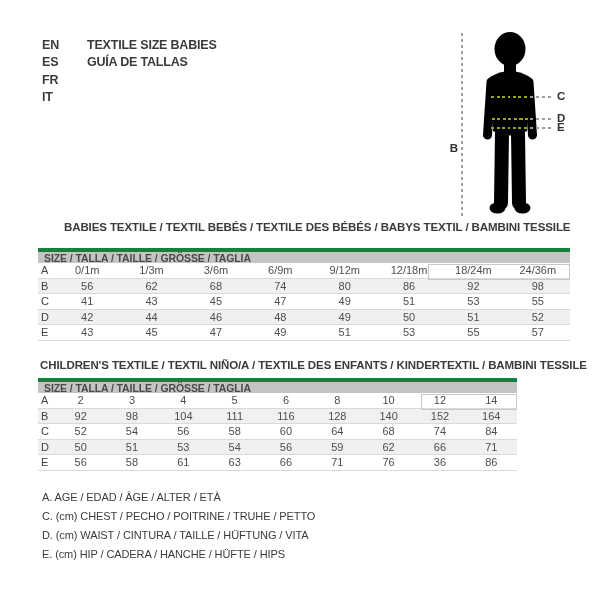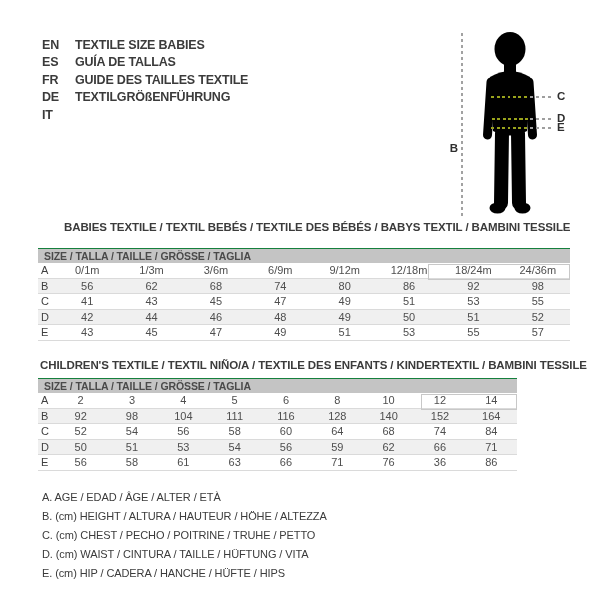--- a/index.html
+++ b/index.html
@@ -1,41 +1,41 @@
 <!DOCTYPE html>
 <html><head>
 <meta charset="utf-8">
 <style>
   html,body{margin:0;padding:0;}
   body{width:600px;height:600px;background:#ffffff;position:relative;overflow:hidden;
        font-family:"Liberation Sans","DejaVu Sans",sans-serif;color:#3a3a3a;}
   
   #langs{position:absolute;left:42px;top:36px;}
   .lang-row{display:flex;height:17.5px;align-items:center;font-size:12.5px;
-            font-weight:700;letter-spacing:-0.2px;color:#3b3b3b;}
+            font-weight:700;letter-spacing:-0.2px;color:#3b3b3b;gap:12px;}
   .lang-code{width:33px;}
   
   #figure{position:absolute;left:440px;top:20px;width:160px;height:205px;}
   #height-line{position:absolute;left:21px;top:13px;width:2px;height:184px;
     background:repeating-linear-gradient(180deg,#a2a2a2 0 3px,transparent 3px 6px);}
   .dash-h{position:absolute;height:2px;}
   .olive{background:repeating-linear-gradient(90deg,#99a31c 0 3px,transparent 3px 5.5px);}
   .grayd{background:repeating-linear-gradient(90deg,#9e9e9e 0 3px,transparent 3px 6px);}
   .fig-label{position:absolute;font-size:11.5px;font-weight:700;color:#2f2f2f;line-height:13px;}
   #sil{position:absolute;left:42px;top:11px;}
   
   .sec-title{position:absolute;left:40px;font-size:11.5px;font-weight:700;
              letter-spacing:-0.1px;color:#3b3b3b;white-space:nowrap;}
   #babies-title{top:221px;margin-left:24px;}
   #children-title{top:359px;}
   
   .size-table{position:absolute;left:38px;}
   #babies-table{top:248px;width:532px;}
   #children-table{top:378px;width:479px;}
-  .table-header{height:15px;background:#c4c4c4;border-top:1px solid #15803d;
+  .table-header{height:15px;background:#c4c4c4;border-top:4px solid #15803d;
     font-size:10.5px;font-weight:700;color:#4a4a4a;display:flex;align-items:center;
     padding-left:6px;box-sizing:border-box;letter-spacing:-0.1px;}
   .table-header span{transform:translateY(-0.5px);}
   .t-row{display:flex;height:14.5px;align-items:center;border-bottom:1px solid #dadada;
          font-size:11px;color:#4e4e4e;}
   .t-row.stripe{background:#f0f0f0;}
   .t-label{width:14px;padding-left:3px;color:#3f3f3f;}
   .t-cell{flex:1;text-align:center;}
   .row-box{position:absolute;top:16px;height:14px;border:1px solid #c8c8c8;
            background:transparent;pointer-events:none;}
@@ -52,25 +52,20 @@
     <div class="lang-row">
       <span class="lang-code">EN</span>
       <span>TEXTILE SIZE BABIES</span>
     </div>
     <div class="lang-row">
       <span class="lang-code">ES</span>
       <span>GUÍA DE TALLAS</span>
     </div>
     <div class="lang-row">
       <span class="lang-code">FR</span>
-      <span>GUIDE DES TAILLES TEXTILE</span>
-    </div>
-    <div class="lang-row">
-      <span class="lang-code">DE</span>
-      <span>TEXTILGRÖßENFÜHRUNG</span>
     </div>
     <div class="lang-row">
       <span class="lang-code">IT</span>
     </div>
   </div>
 
 <div id="figure">
   <div id="height-line"></div>
   <div class="fig-label" style="left:6px;top:122px;width:12px;text-align:right;">B</div>
 
@@ -233,17 +228,16 @@
         <span class="t-cell">76</span>
         <span class="t-cell">36</span>
         <span class="t-cell">86</span>
       </div>
     </div>
   <div id="children-box" class="row-box"></div>
 </div>
 
 <div id="legend">
     <div>A. AGE / EDAD / ÂGE / ALTER / ETÀ</div>
-    <div>B. (cm) HEIGHT / ALTURA / HAUTEUR / HÖHE / ALTEZZA</div>
     <div>C. (cm) CHEST / PECHO / POITRINE / TRUHE / PETTO</div>
     <div>D. (cm) WAIST / CINTURA / TAILLE / HÜFTUNG / VITA</div>
     <div>E. (cm) HIP / CADERA / HANCHE / HÜFTE / HIPS</div>
   </div>
 
 </body></html>

